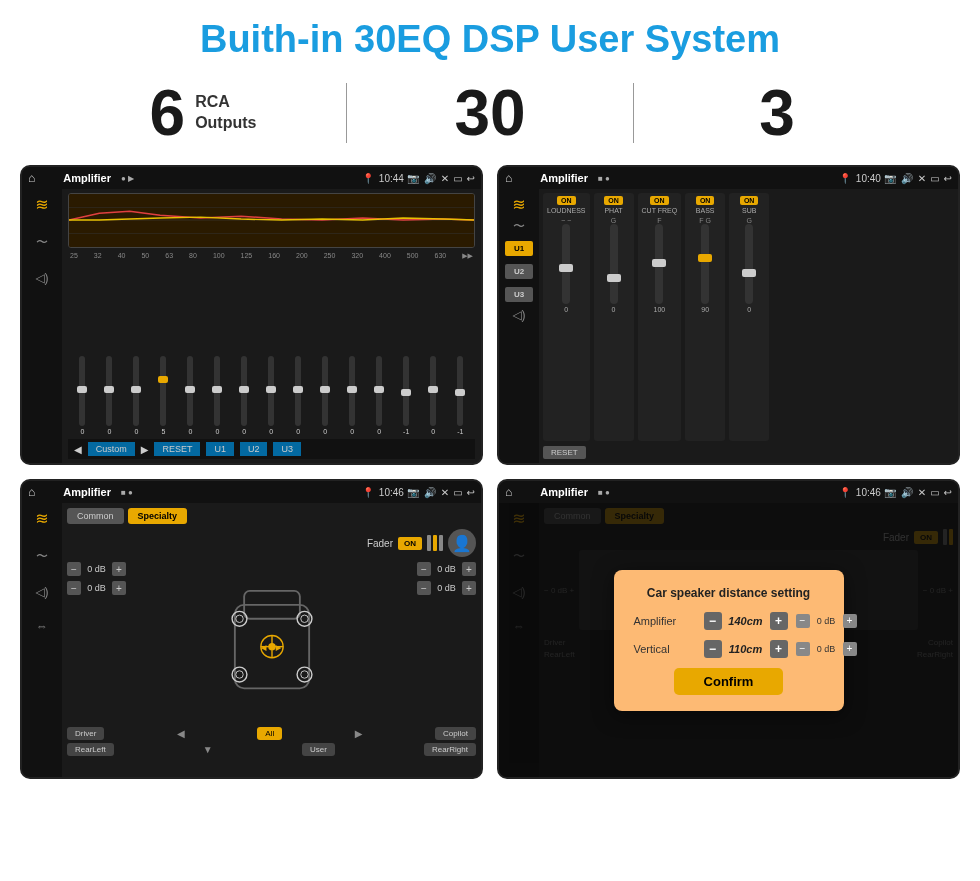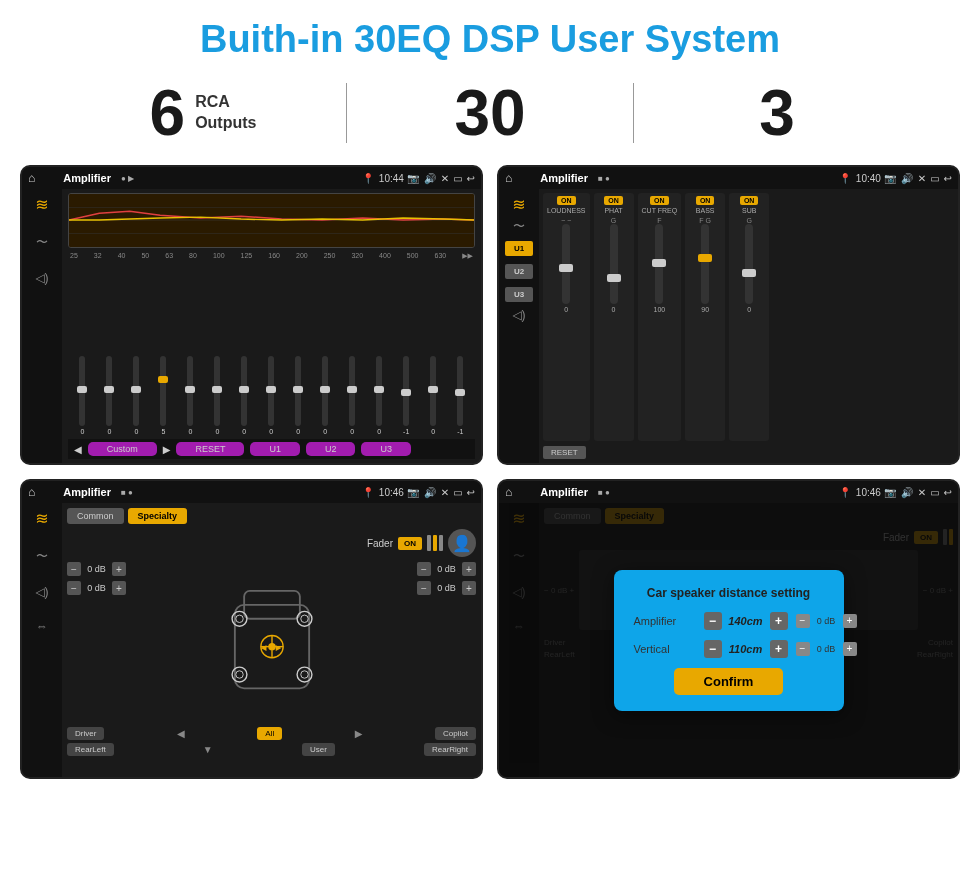--- a/index.html
+++ b/index.html
@@ -210,25 +210,25 @@
 
     .eq-bottom-bar {
       background: #111;
       display: flex;
       align-items: center;
       padding: 3px 6px;
       gap: 6px;
     }
 
     .eq-bottom-bar .btn {
-      background: #a21caf;
+      background: #0369a1;
       color: #ccc;
       font-size: 9px;
-      padding: 2px 19px;
-      border-radius: 5px;
+      padding: 2px 8px;
+      border-radius: 0;
       border: none;
     }
 
     .eq-bottom-bar .play-icon, .eq-bottom-bar .prev-icon {
       color: #ccc;
       font-size: 10px;
     }
 
     
     .amp-screen {
@@ -479,21 +479,21 @@
       position: absolute;
       top: 0; left: 0; right: 0; bottom: 0;
       background: rgba(0,0,0,0.5);
       display: flex;
       align-items: center;
       justify-content: center;
       z-index: 10;
     }
 
     .dialog-box {
-      background: #0ea5e9;
+      background: #fdba74;
       border-radius: 8px;
       padding: 16px 20px;
       width: 230px;
       box-shadow: 0 4px 20px rgba(0,0,0,0.5);
     }
 
     .dialog-title {
       font-size: 12px;
       font-weight: bold;
       color: #222;

